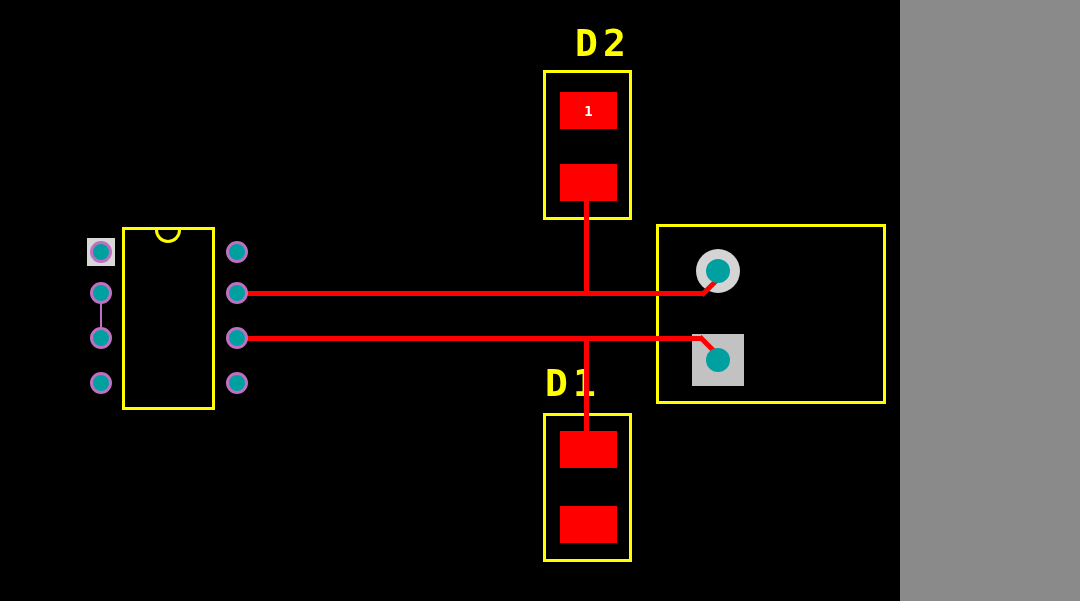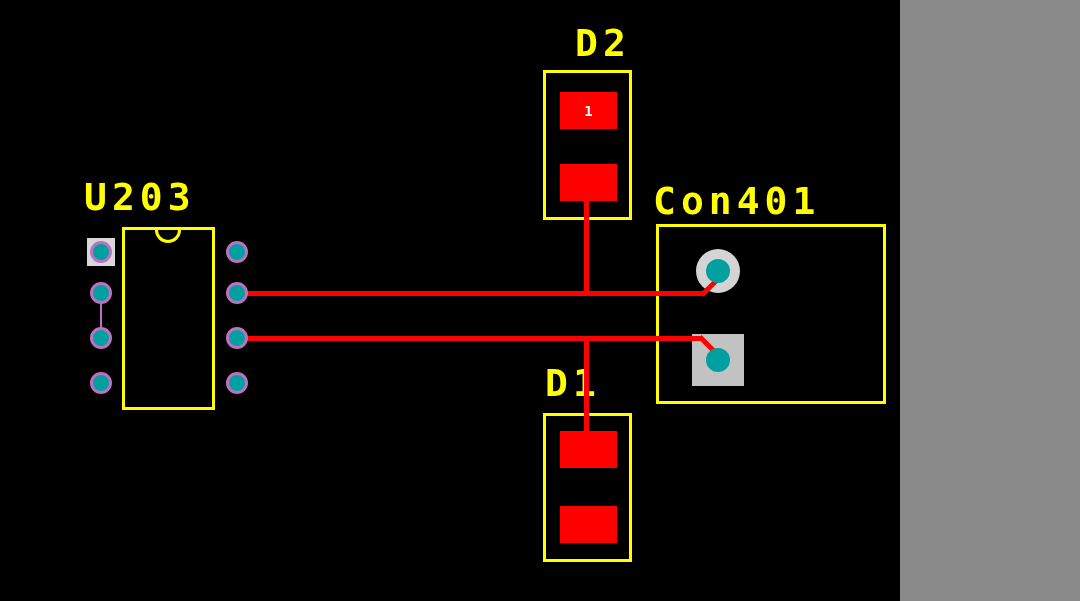--- a/index.html
+++ b/index.html
@@ -36,23 +36,21 @@
   .sqpad { position:absolute; width:52px; height:52px; background:#c2c2c2; }
   .hole { position:absolute; width:24px; height:24px; border-radius:50%; background:#00a0a0; }
 </style>
 </head>
 <body>
 
 <div class="stage">
 
   <div class="panel" style="left:900px; width:180px; background:#8a8a8a;"></div>
 
-  <div class="silk" style="left:84px; top:178px;">U203</div>
   <div class="silk" style="left:575px; top:24px;">D2</div>
-  <div class="silk" style="left:653px; top:182px;">Con401</div>
   <div class="silk" style="left:545px; top:364px;">D1</div>
 
   <div class="outline" style="left:122px; top:227px; width:93px; height:183px;"></div>
   <div class="notch" style="left:155px; top:230px;"></div>
   <div class="outline" style="left:543px; top:70px; width:89px; height:150px;"></div>
   <div class="outline" style="left:656px; top:224px; width:230px; height:180px;"></div>
   <div class="outline" style="left:543px; top:413px; width:89px; height:149px;"></div>
 
   <div class="ringpad" style="left:696px; top:249px;"></div>
   <div class="sqpad" style="left:692px; top:334px;"></div>

